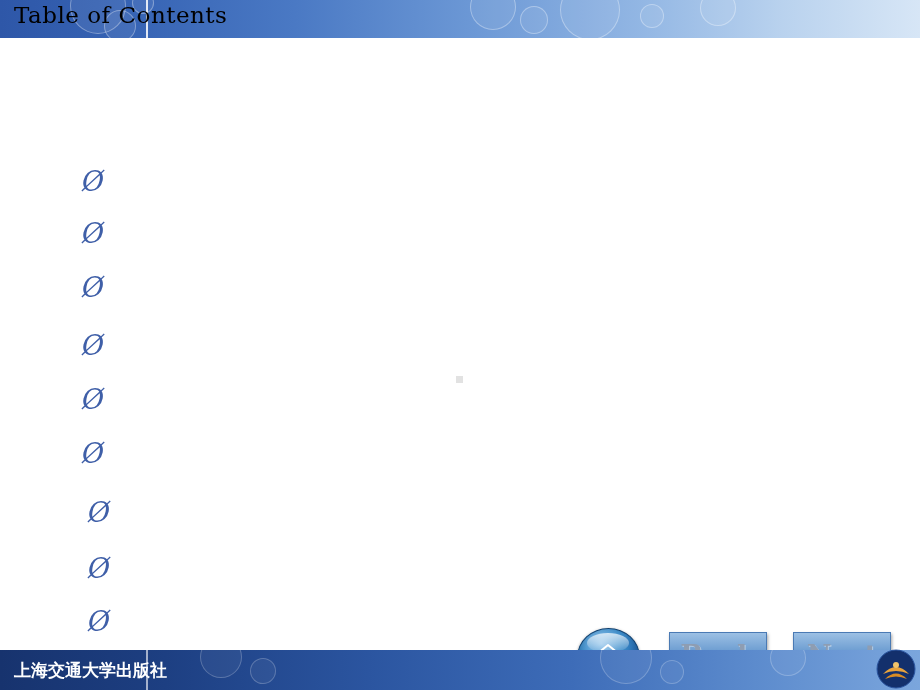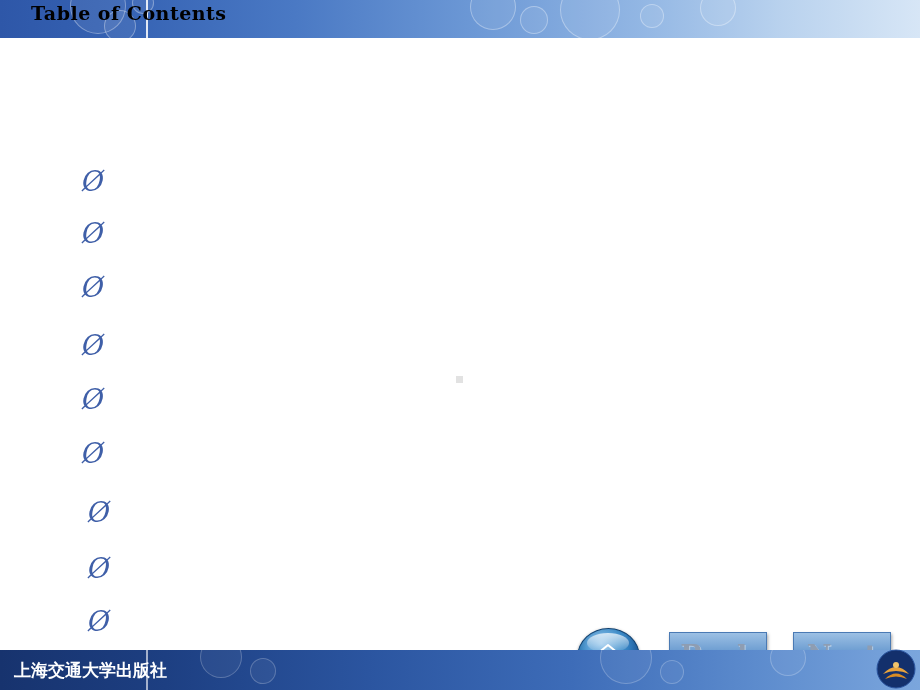--- a/index.html
+++ b/index.html
@@ -39,25 +39,25 @@
     overflow: hidden;
   }
   .header .bubble {
     position: absolute;
     border-radius: 50%;
     border: 1px solid rgba(255,255,255,0.33);
     background: rgba(255,255,255,0.07);
   }
   .header-title {
     position: absolute;
-    left: 31px;
+    left: 14px;
     top: 2px;
     font-family: "DejaVu Serif", "Liberation Serif", serif;
-    font-weight: bold;
-    font-size: 19px;
+    font-weight: normal;
+    font-size: 23px;
     color: #000000;
     letter-spacing: 0.5px;
     white-space: nowrap;
   }
   .header-rule {
     position: absolute;
     left: 146px;
     top: 0;
     width: 2px;
     height: 38px;

